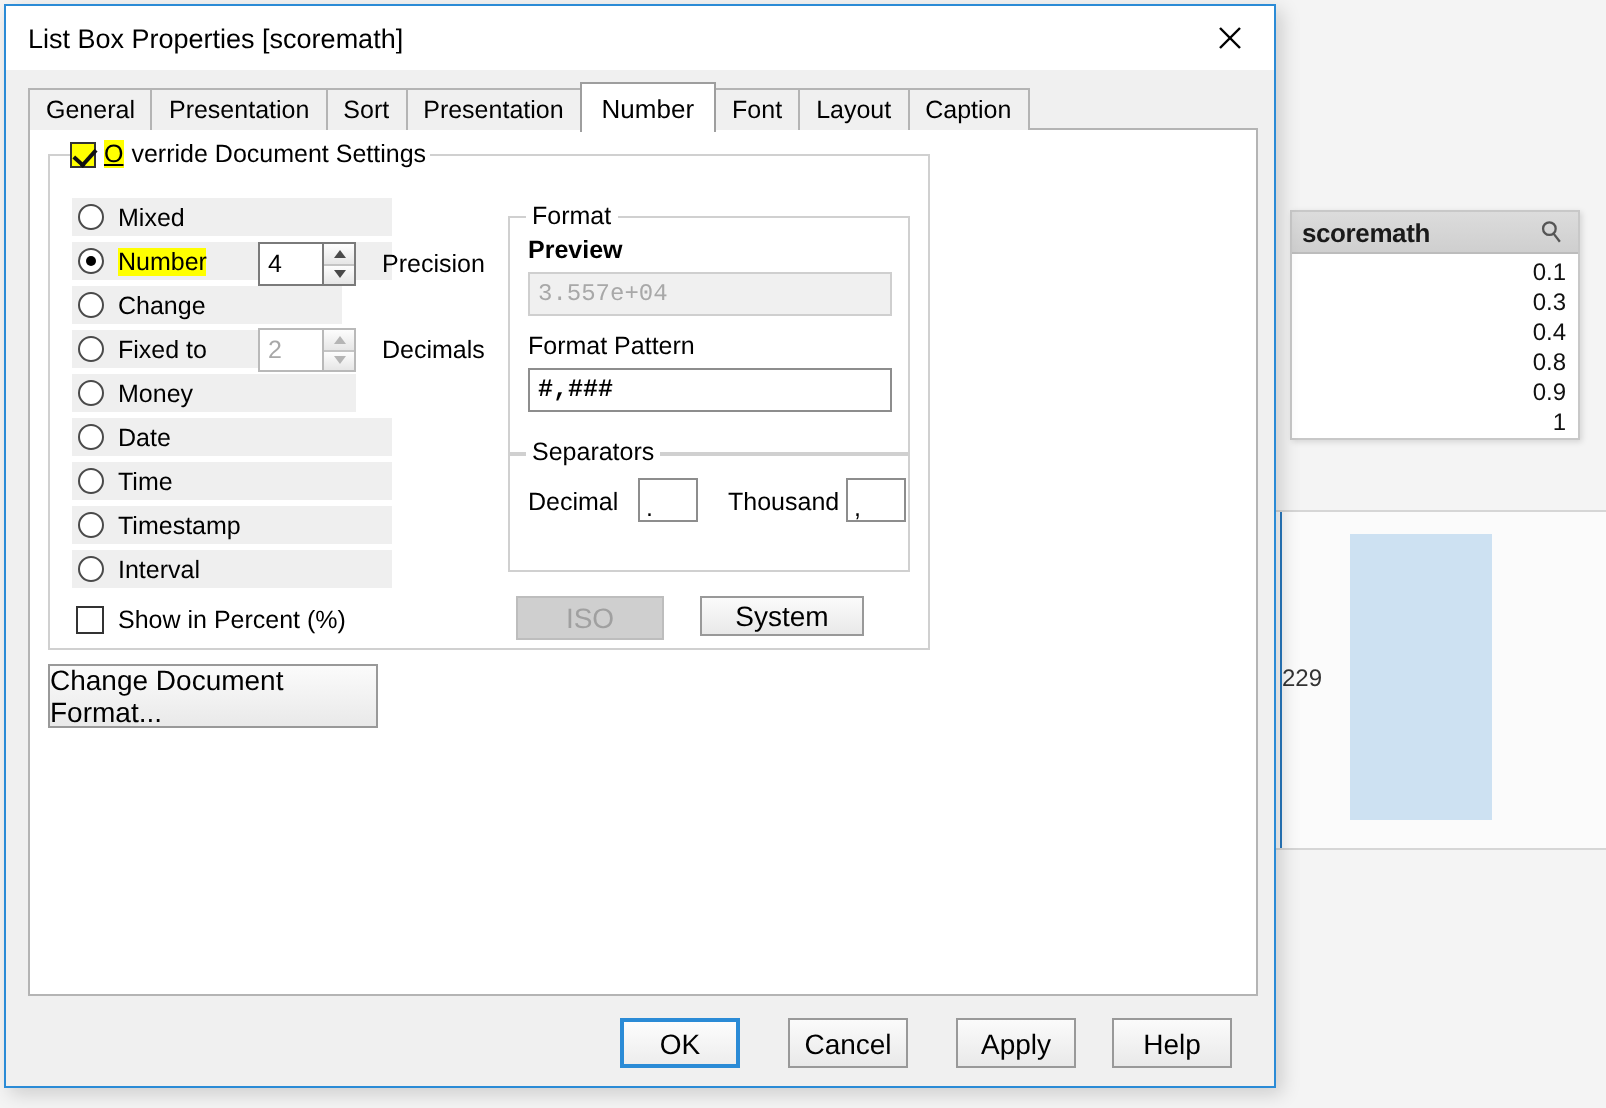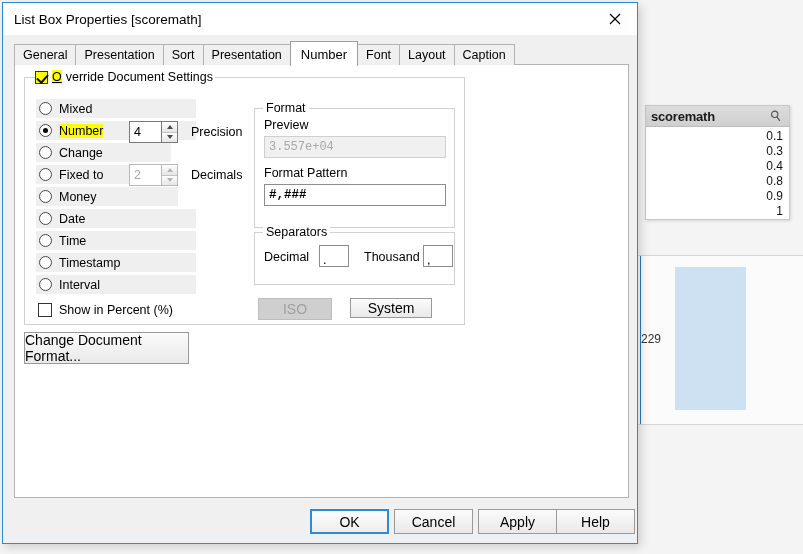--- a/index.html
+++ b/index.html
@@ -293,22 +293,22 @@
   .txt.readonly {
     background: #f0f0f0;
     border-color: #cfcfcf;
     color: #a8a8a8;
     font-family: "Liberation Mono", monospace;
     font-size: 12px;
   }
   .txt.pattern { font-family: "Liberation Mono", monospace; font-weight: bold; font-size: 12.5px; }
 
   #gb-separators {
-    left: 229px; top: 154px;
-    width: 201px; height: 53px;
+    left: 229px; top: 148px;
+    width: 201px; height: 60px;
   }
   .sep-label {
     position: absolute;
     font-size: 12.5px; color: #000;
   }
   .sep-input {
     position: absolute;
     width: 30px; height: 22px;
     border: 1px solid #8d8d8d;
     background: #fff;
@@ -347,21 +347,21 @@
   }
 
   .footer {
     position: absolute;
     left: 0; right: 0; bottom: 0;
     height: 45px;
   }
   .footer .btn {
     position: absolute;
     top: 11px;
-    width: 79px; height: 25px;
+    width: 60px; height: 25px;
   }
   #btn-ok {
     left: 307px;
     border: 2px solid #2b8bd6;
     background: linear-gradient(to bottom,#fdfdfd,#ededed);
   }
   #btn-cancel { left: 391px; }
   #btn-apply  { left: 475px; }
   #btn-help   { left: 553px; }
 </style>
@@ -511,21 +511,21 @@
           <span class="spin-caption">Decimals</span>
         </div>
 
         <div class="showpct">
           <span class="chk"></span>
           <span class="showpct-label">Show in Percent (%)</span>
         </div>
 
         <div class="groupbox" id="gb-format">
           <span class="gb-legend">Format</span>
-          <span class="fld-label" style="left:9px; top:9px;">Preview</span>
+          <span class="fld-label" style="left:9px; top:9px;font-weight:bold;">Preview</span>
           <div class="txt readonly" style="left:9px; top:27px; width:182px;">3.557e+04</div>
           <span class="fld-label" style="left:9px; top:57px;">Format Pattern</span>
           <div class="txt pattern" style="left:9px; top:75px; width:182px;">#,###</div>
         </div>
 
         <div class="groupbox" id="gb-separators">
           <span class="gb-legend">Separators</span>
           <span class="sep-label" style="left:9px; top:17px;">Decimal</span>
           <div class="sep-input" style="left:64px; top:12px;">.</div>
           <span class="sep-label" style="left:109px; top:17px;">Thousand</span>

